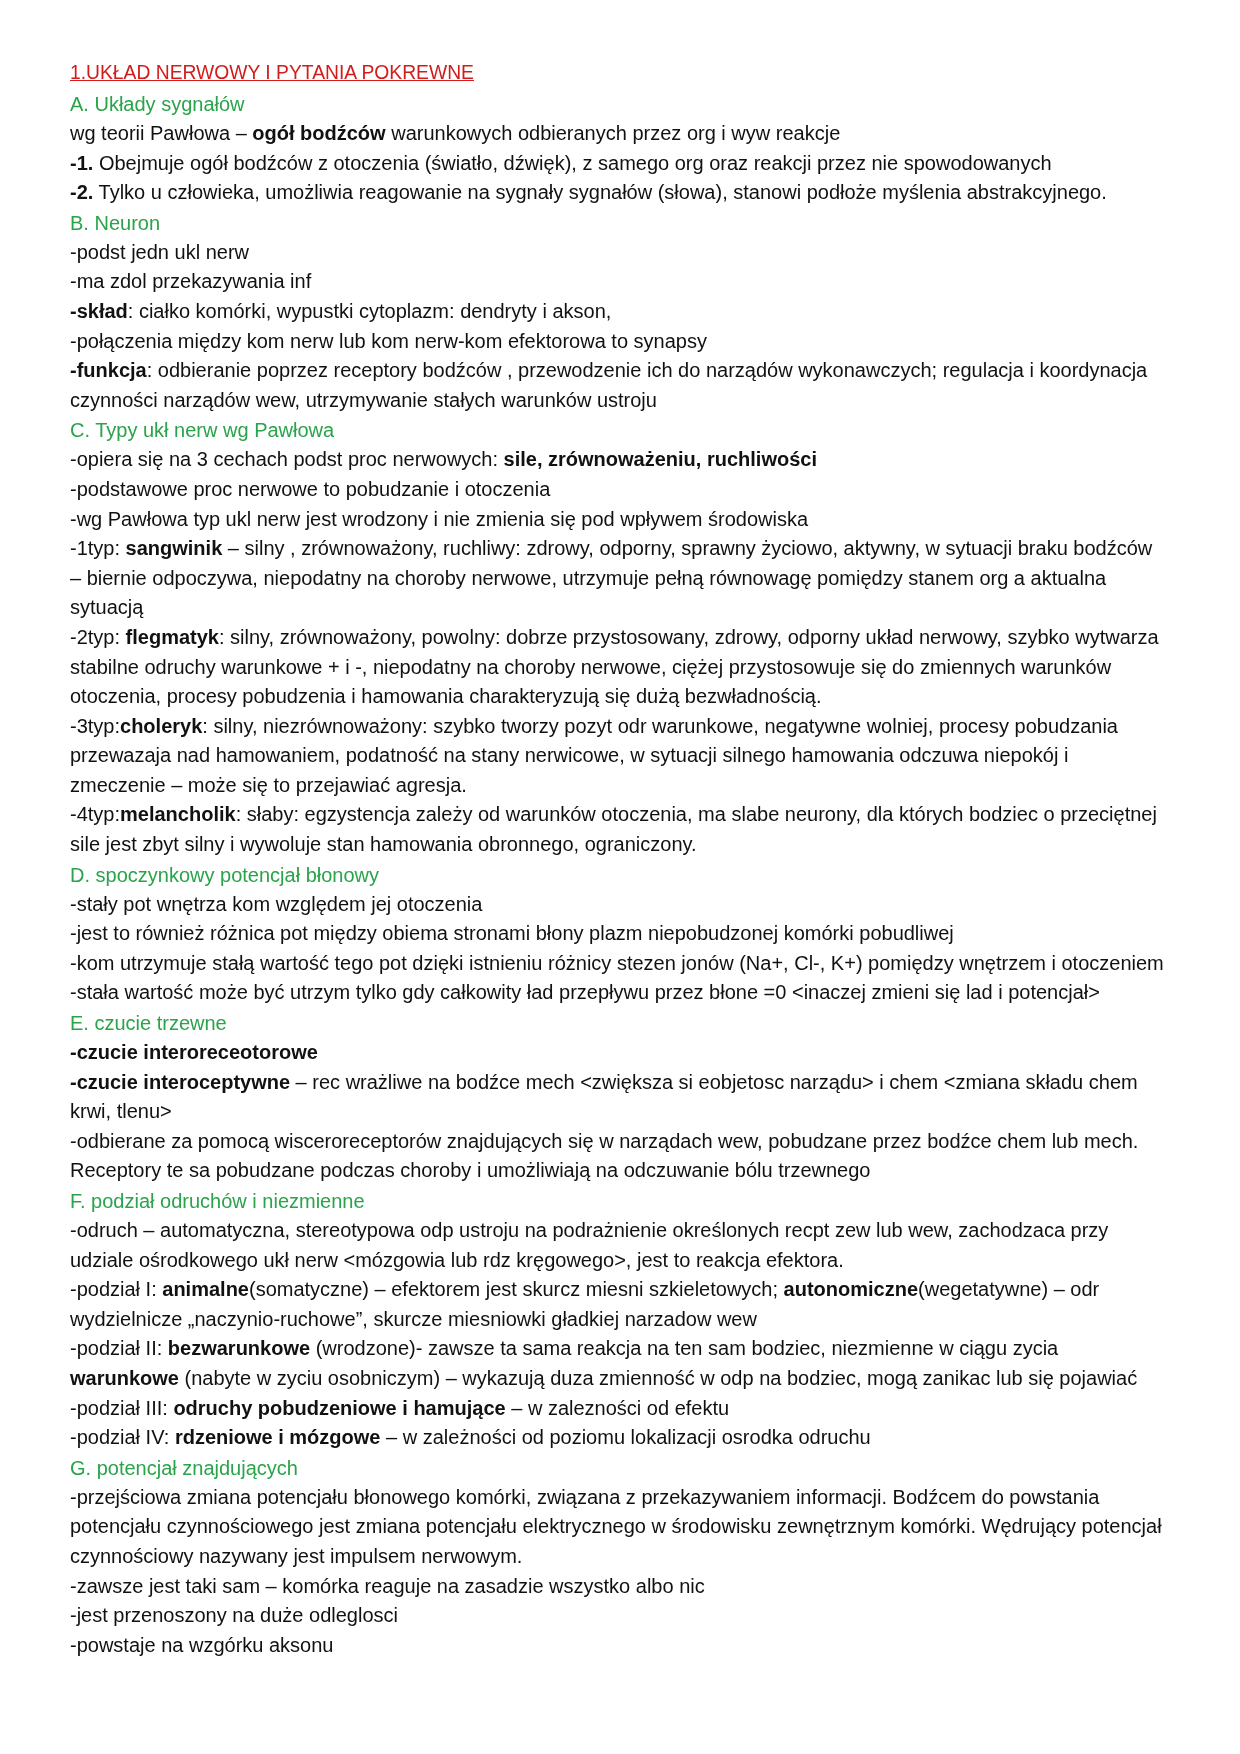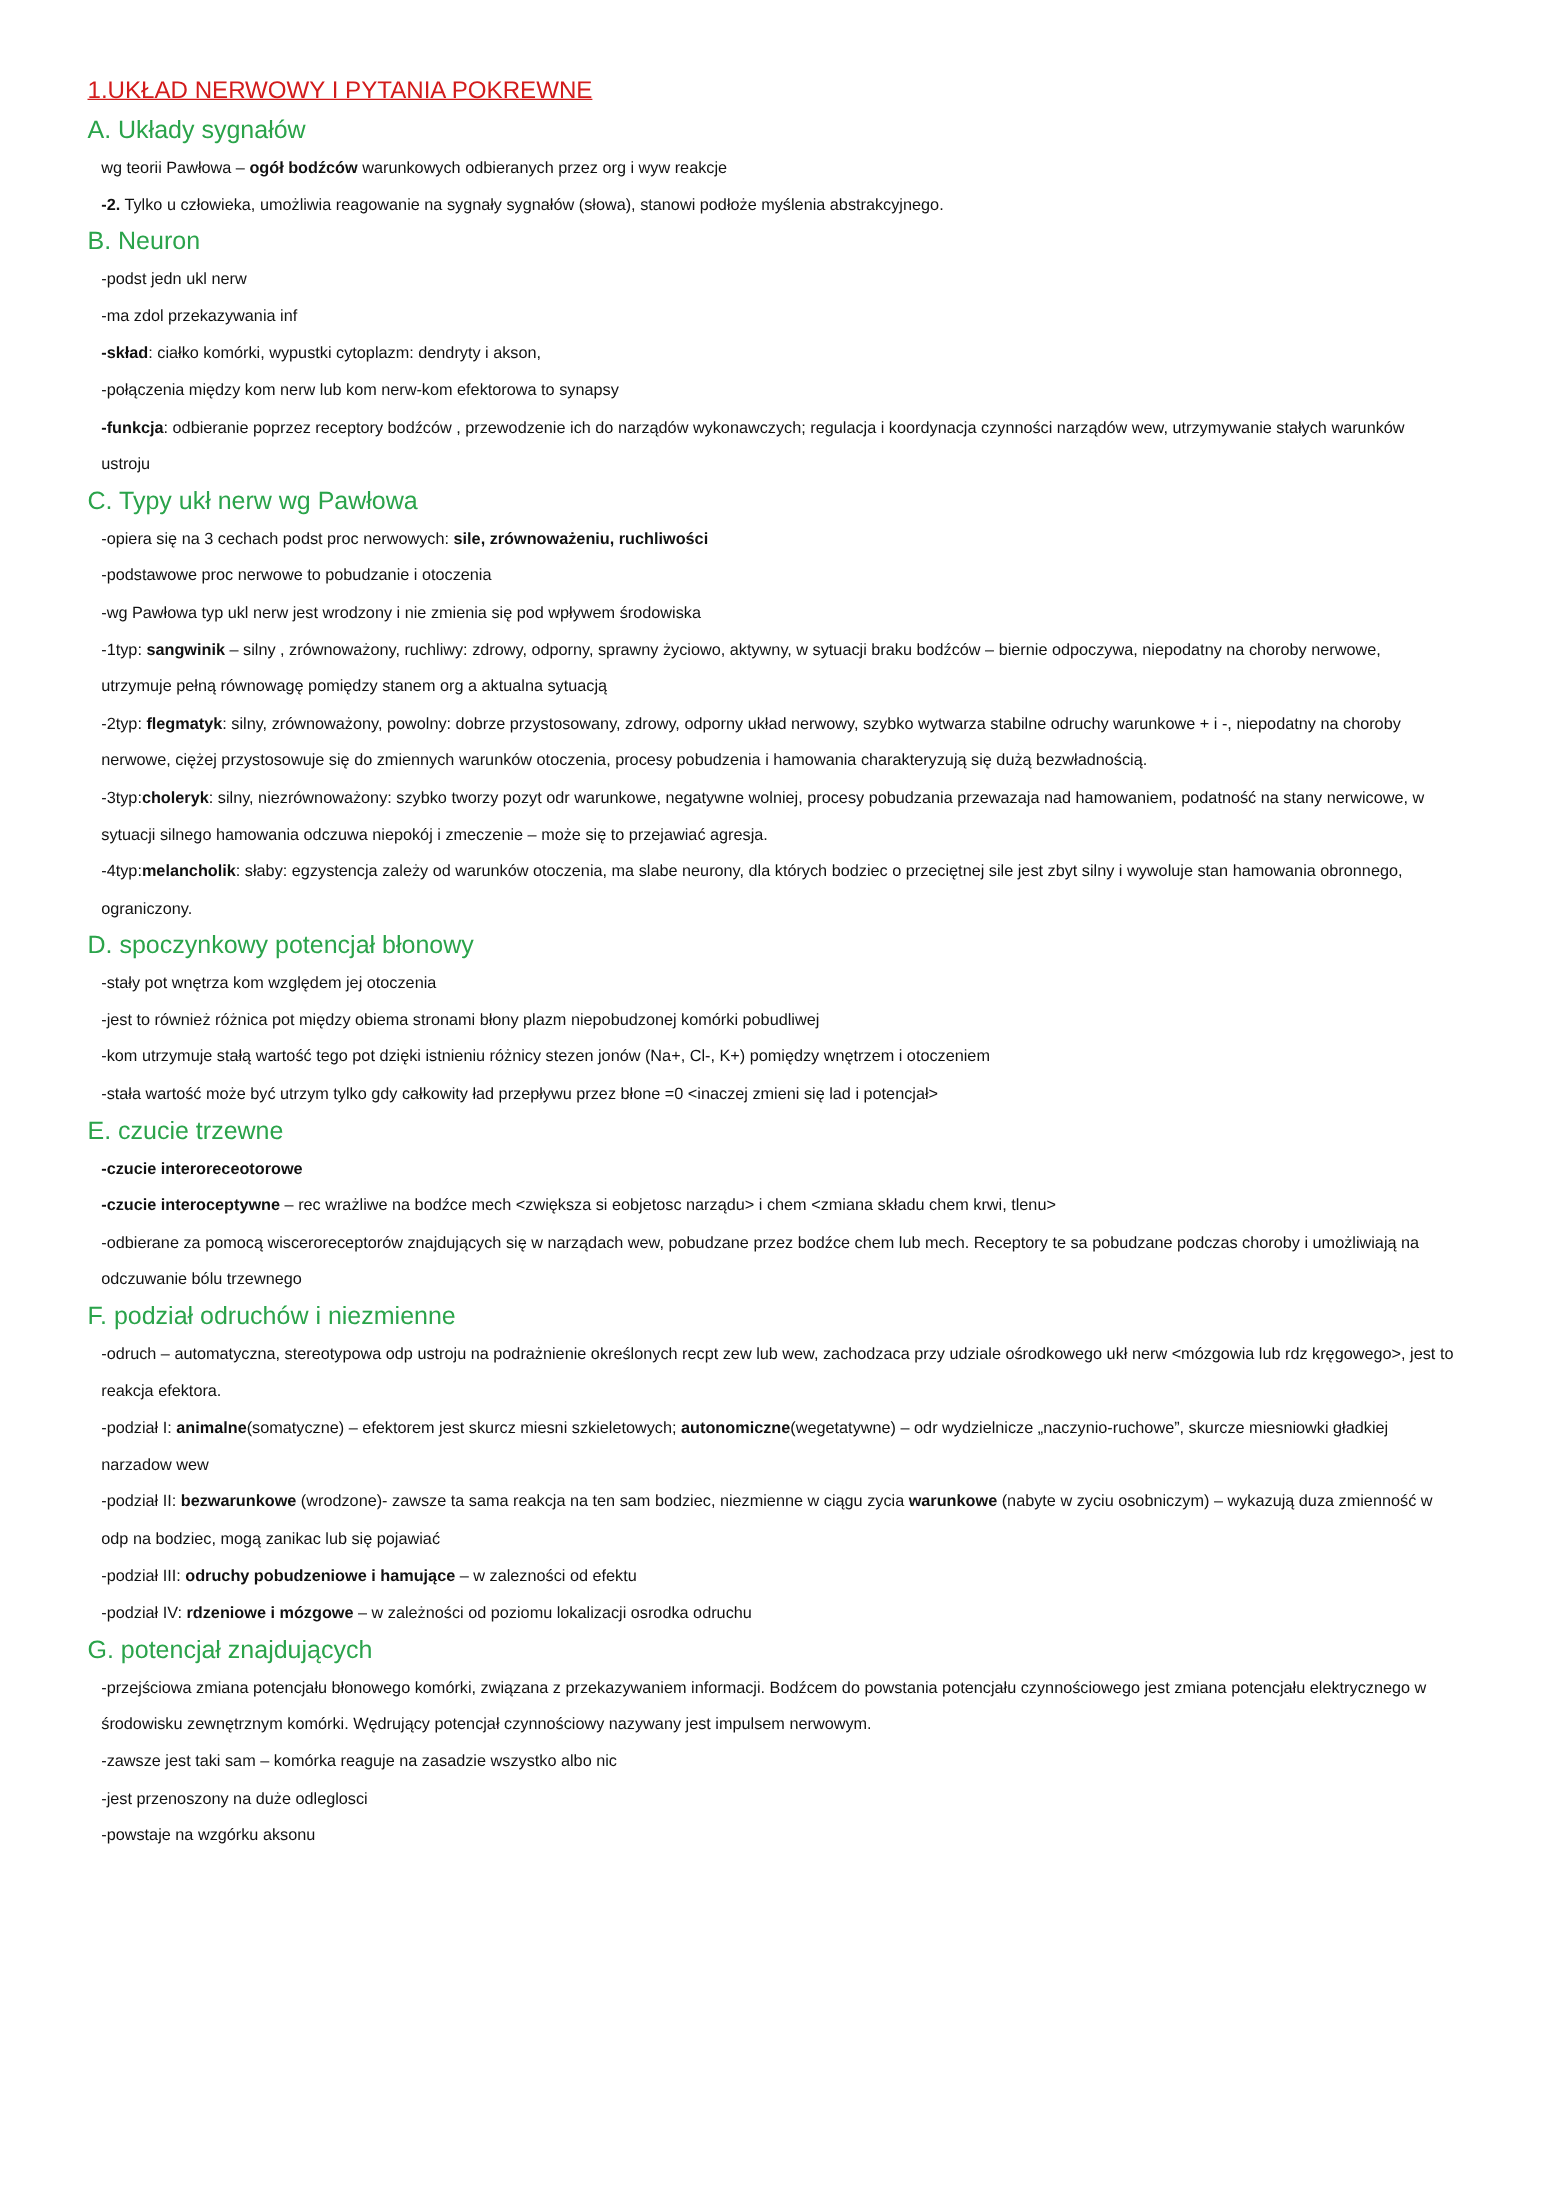--- a/index.html
+++ b/index.html
@@ -14,25 +14,24 @@
     color: #111111;
   }
   .page {
     box-sizing: border-box;
     width: 1240px;
     min-height: 1754px;
     padding: 58px 76px 26px 70px;
     background: #ffffff;
   }
   .line {
-    font-size: 13px;
+    font-size: 20px;
     line-height: 29.6px;
     color: #111111;
     white-space: normal;
-    margin-left: 11px;
   }
   .title {
     color: #d21b1b;
     font-weight: 400;
     text-decoration: underline;
     font-size: 19.3px;
     line-height: 30px;
     margin-bottom: 1px;
   }
   .heading {
@@ -44,20 +43,21 @@
   .blk { color: #111111; }
 </style>
 </head>
 <body>
 
 <div class="page">
   <div class="title">1.UKŁAD NERWOWY I PYTANIA POKREWNE</div>
   <div id="sections">
       <div class="heading">A. Układy sygnałów</div>
       <div class="line"><span class="blk">wg teorii Pawłowa – </span><span class="b">ogół bodźców</span><span class="blk"> warunkowych odbieranych przez org i wyw reakcje</span></div>
+      <div class="line"><span class="b">-1.</span><span class="blk"> Obejmuje ogół bodźców z otoczenia (światło, dźwięk), z samego org oraz reakcji przez nie spowodowanych</span></div>
       <div class="line"><span class="b">-2.</span><span class="blk"> Tylko u człowieka, umożliwia reagowanie na sygnały sygnałów (słowa), stanowi podłoże myślenia abstrakcyjnego.</span></div>
       <div class="heading">B. Neuron</div>
       <div class="line"><span class="blk">-podst jedn ukl nerw</span></div>
       <div class="line"><span class="blk">-ma zdol przekazywania inf</span></div>
       <div class="line"><span class="b">-skład</span><span class="blk">: ciałko komórki, wypustki cytoplazm: dendryty i akson,</span></div>
       <div class="line"><span class="blk">-połączenia między kom nerw lub kom nerw-kom efektorowa to synapsy</span></div>
       <div class="line"><span class="b">-funkcja</span><span class="blk">: odbieranie poprzez receptory bodźców , przewodzenie ich do narządów wykonawczych; regulacja i koordynacja czynności narządów wew, utrzymywanie stałych warunków ustroju</span></div>
       <div class="heading">C. Typy ukł nerw wg Pawłowa</div>
       <div class="line"><span class="blk">-opiera się na 3 cechach podst proc nerwowych: </span><span class="b">sile, zrównoważeniu, ruchliwości</span></div>
       <div class="line"><span class="blk">-podstawowe proc nerwowe to pobudzanie i otoczenia</span></div>

